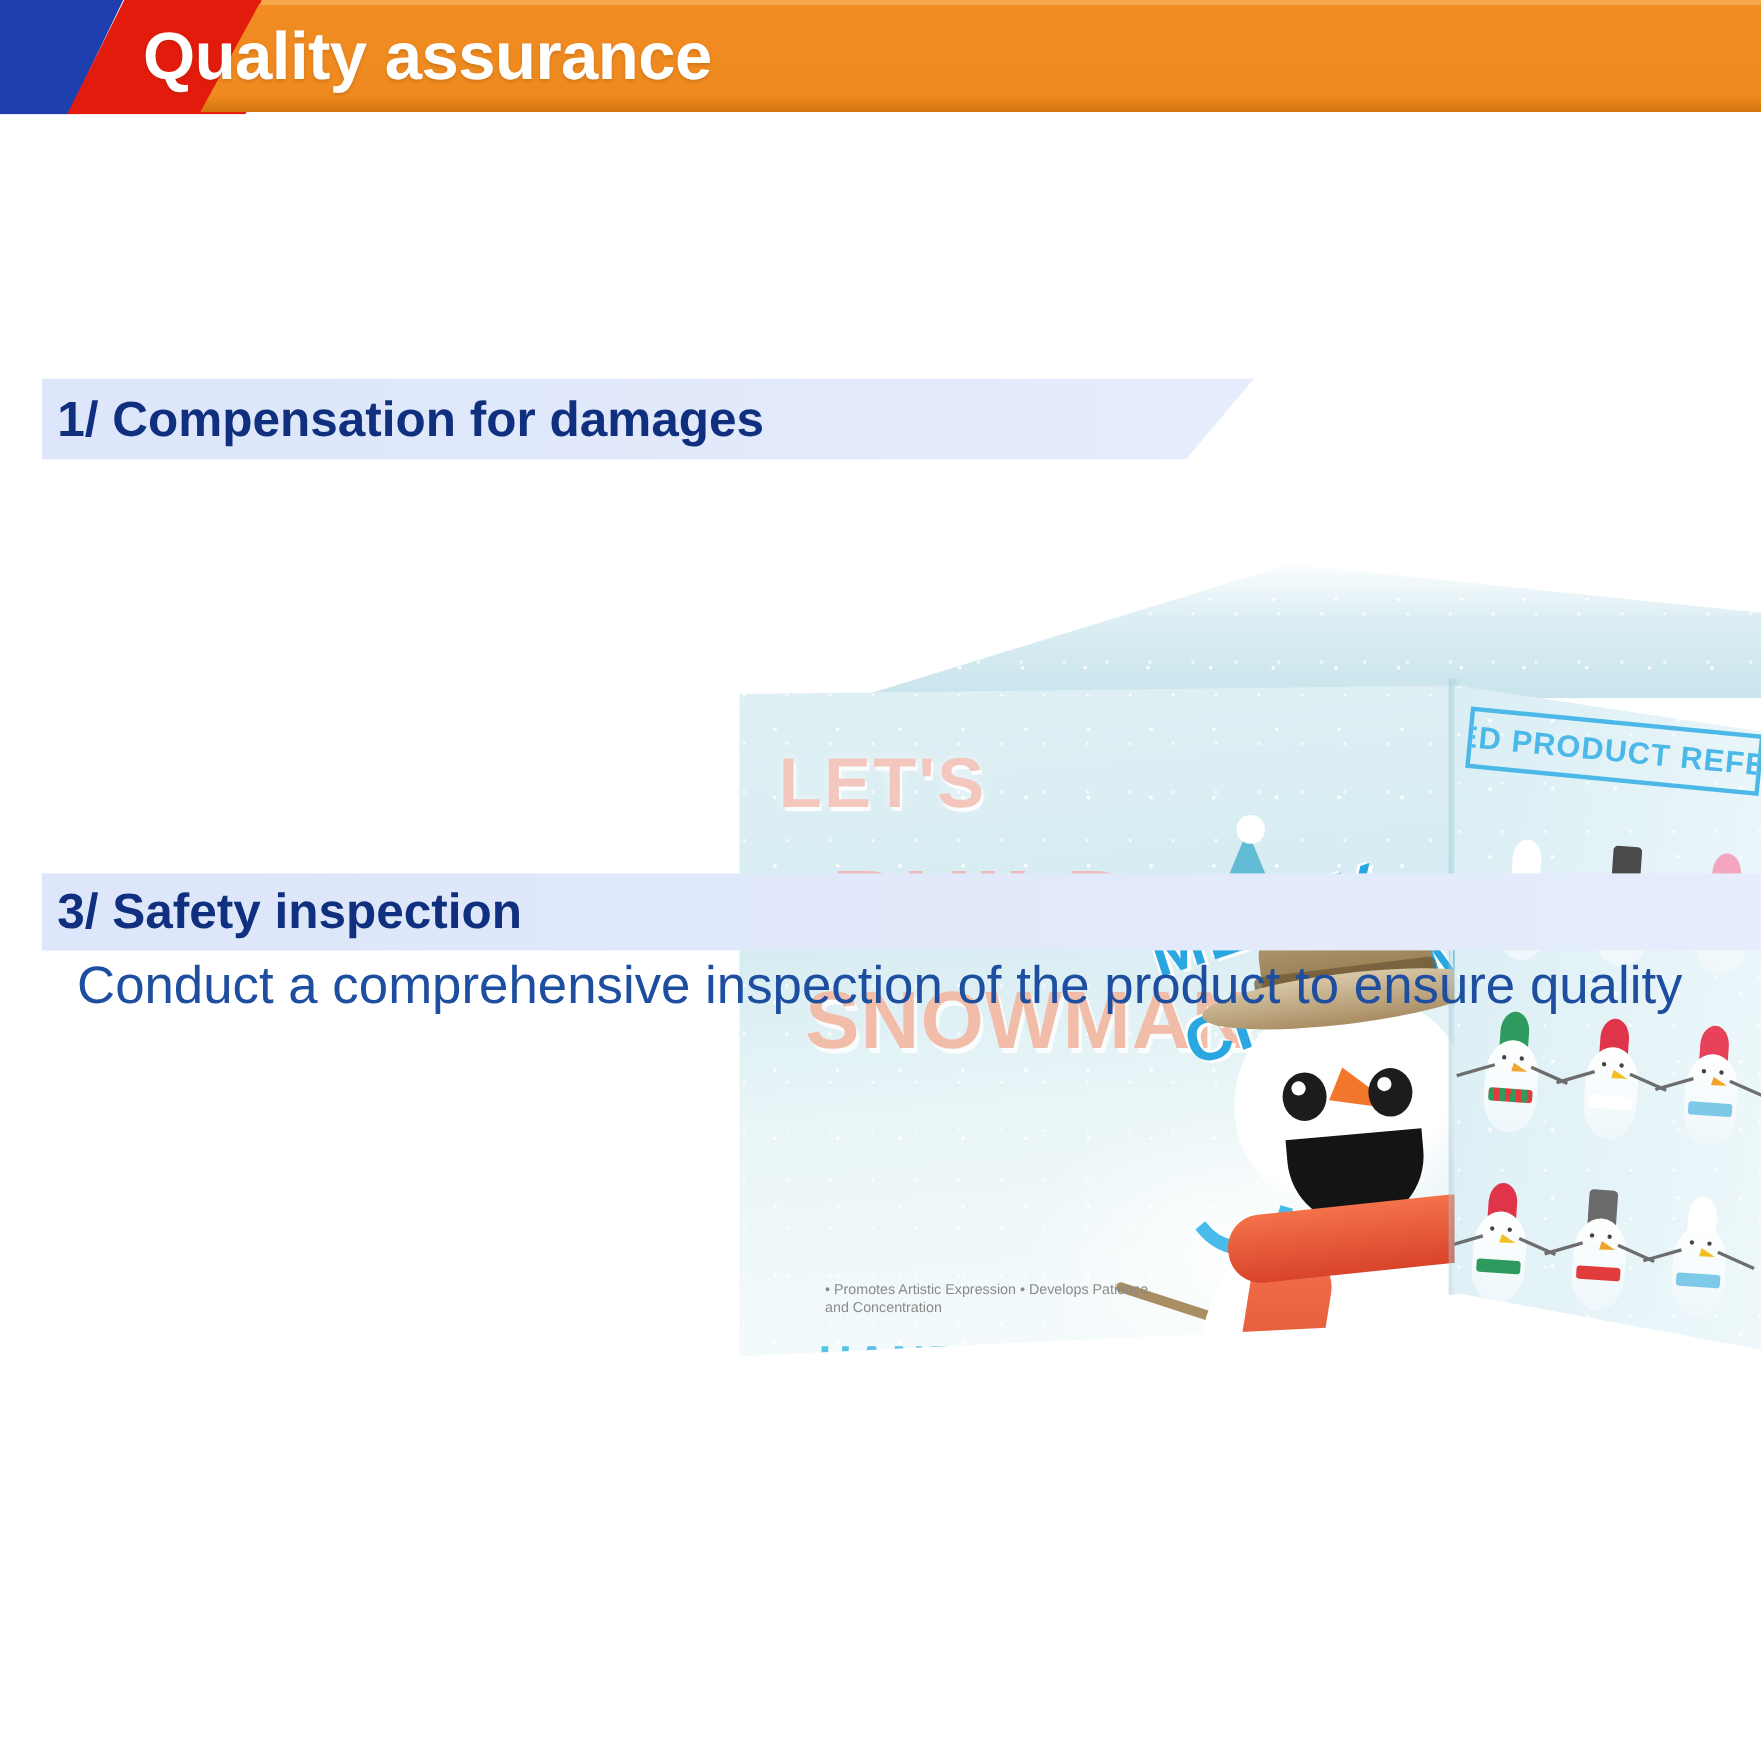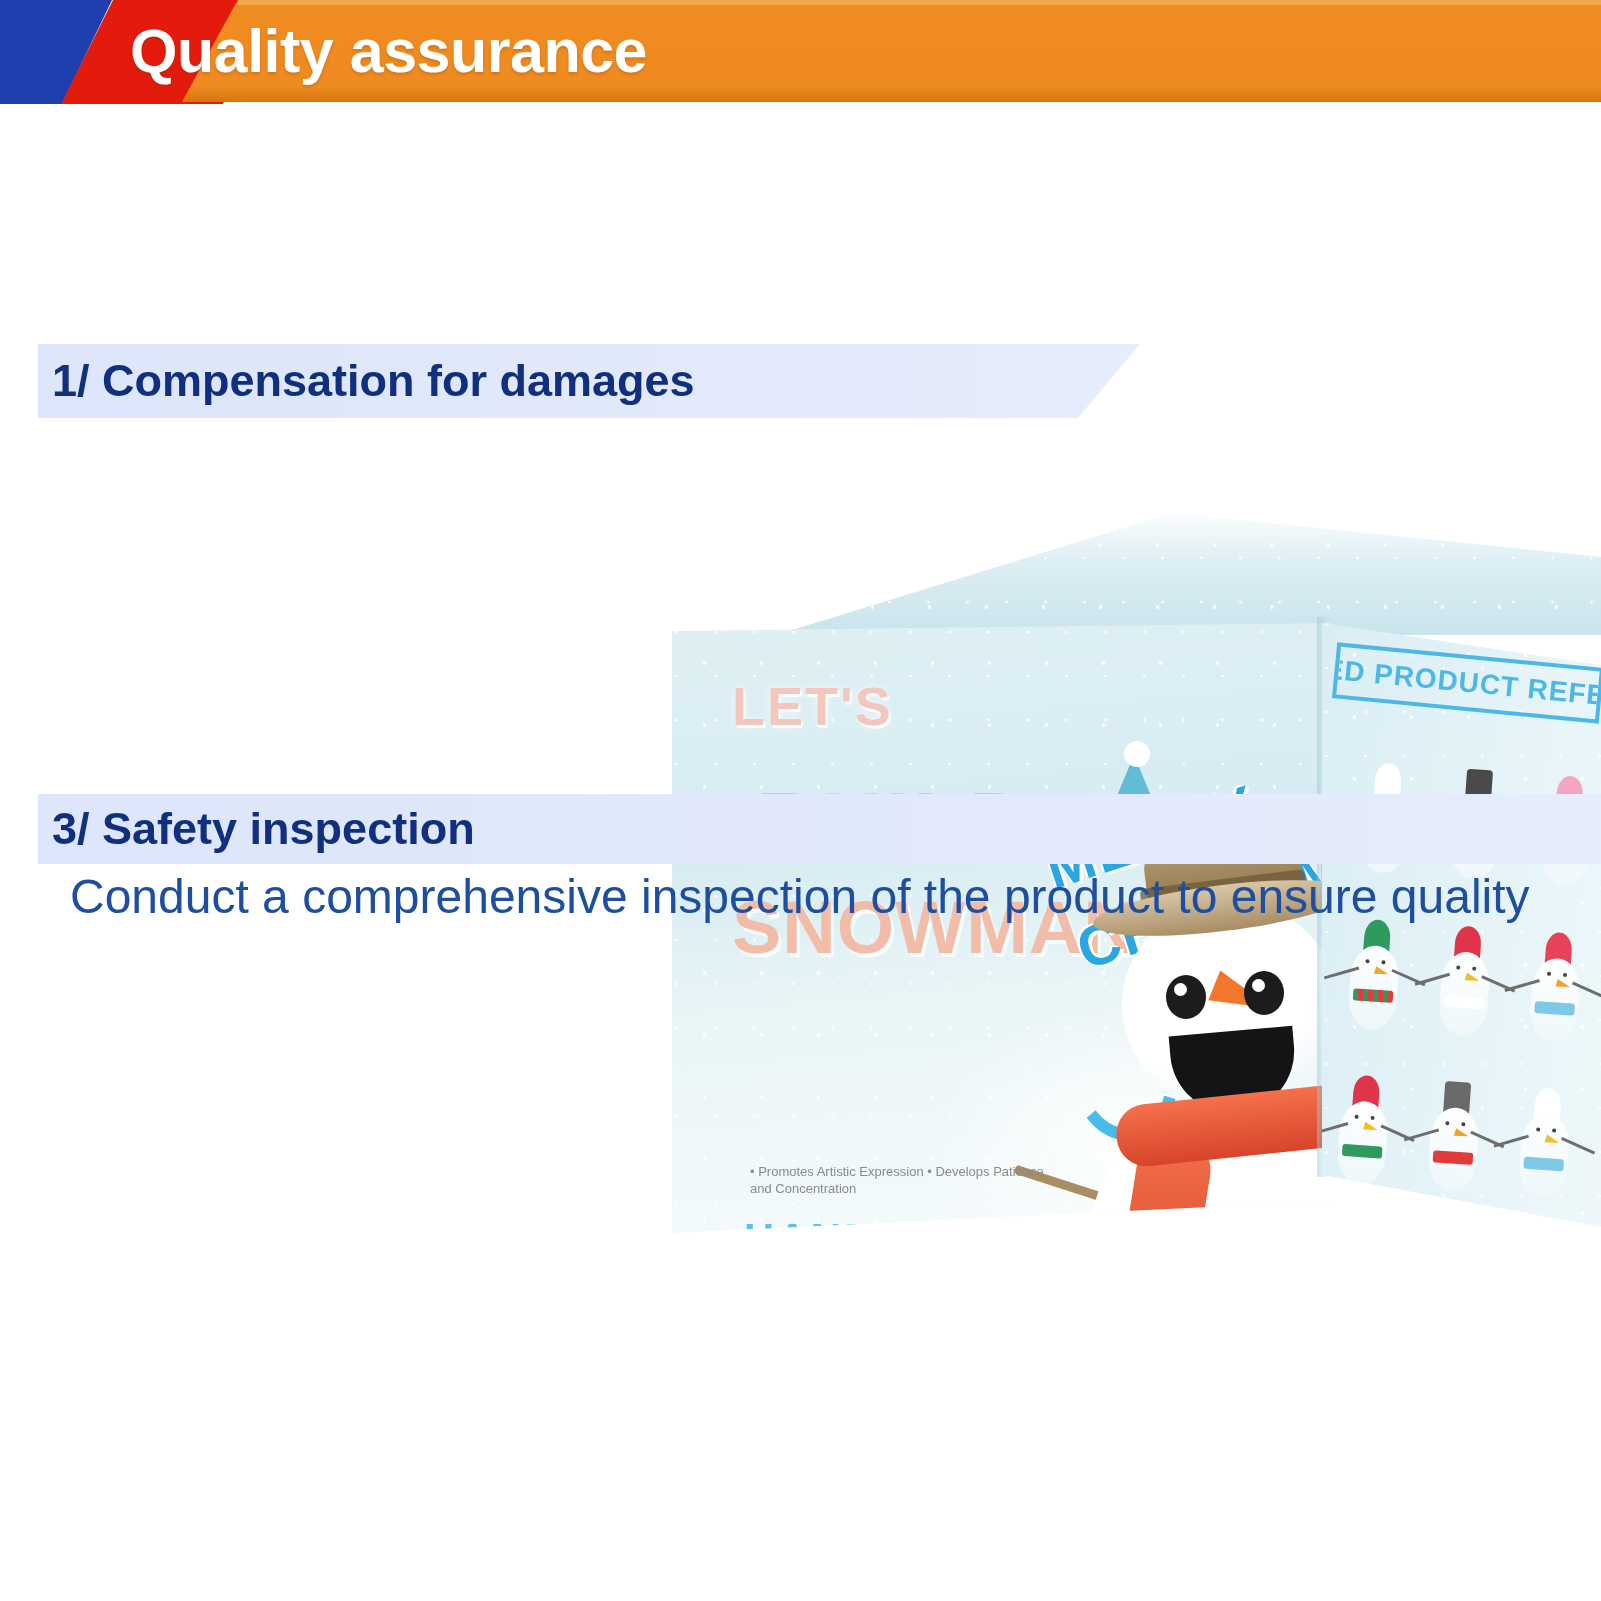--- a/index.html
+++ b/index.html
@@ -75,21 +75,21 @@
   .snow-dots {
     position:absolute; inset:0;
     background-image:
       radial-gradient(circle, rgba(255,255,255,.95) 1.6px, transparent 2px),
       radial-gradient(circle, rgba(255,255,255,.75) 1.2px, transparent 1.8px);
     background-size: 57px 62px, 39px 44px;
     background-position: 4px 9px, 24px 31px;
   }
 
   
-  .w-lets  { position:absolute; left:60px;  top:52px;  font-size:54px; font-weight:bold;
+  .w-lets  { position:absolute; left:36px;  top:52px;  font-size:64px; font-weight:bold;
              color:#f3c7bd; letter-spacing:2px;
              text-shadow:2px 3px 0 rgba(255,255,255,.85), 0 0 10px rgba(255,255,255,.7); }
   .w-build { position:absolute; left:84px;  top:150px; font-size:86px; font-weight:bold;
              color:#f0b9b9; letter-spacing:3px;
              text-shadow:3px 4px 0 rgba(255,255,255,.8); }
   .w-a     { position:absolute; left:430px; top:158px; font-size:80px; font-weight:bold;
              color:#ffffff; text-shadow:3px 4px 0 rgba(200,225,235,.7); }
   .w-snow  { position:absolute; left:60px;  top:262px; font-size:74px; font-weight:bold;
              color:#f2bda8; letter-spacing:1px; white-space:nowrap;
              text-shadow:3px 4px 0 rgba(255,255,255,.8); }

